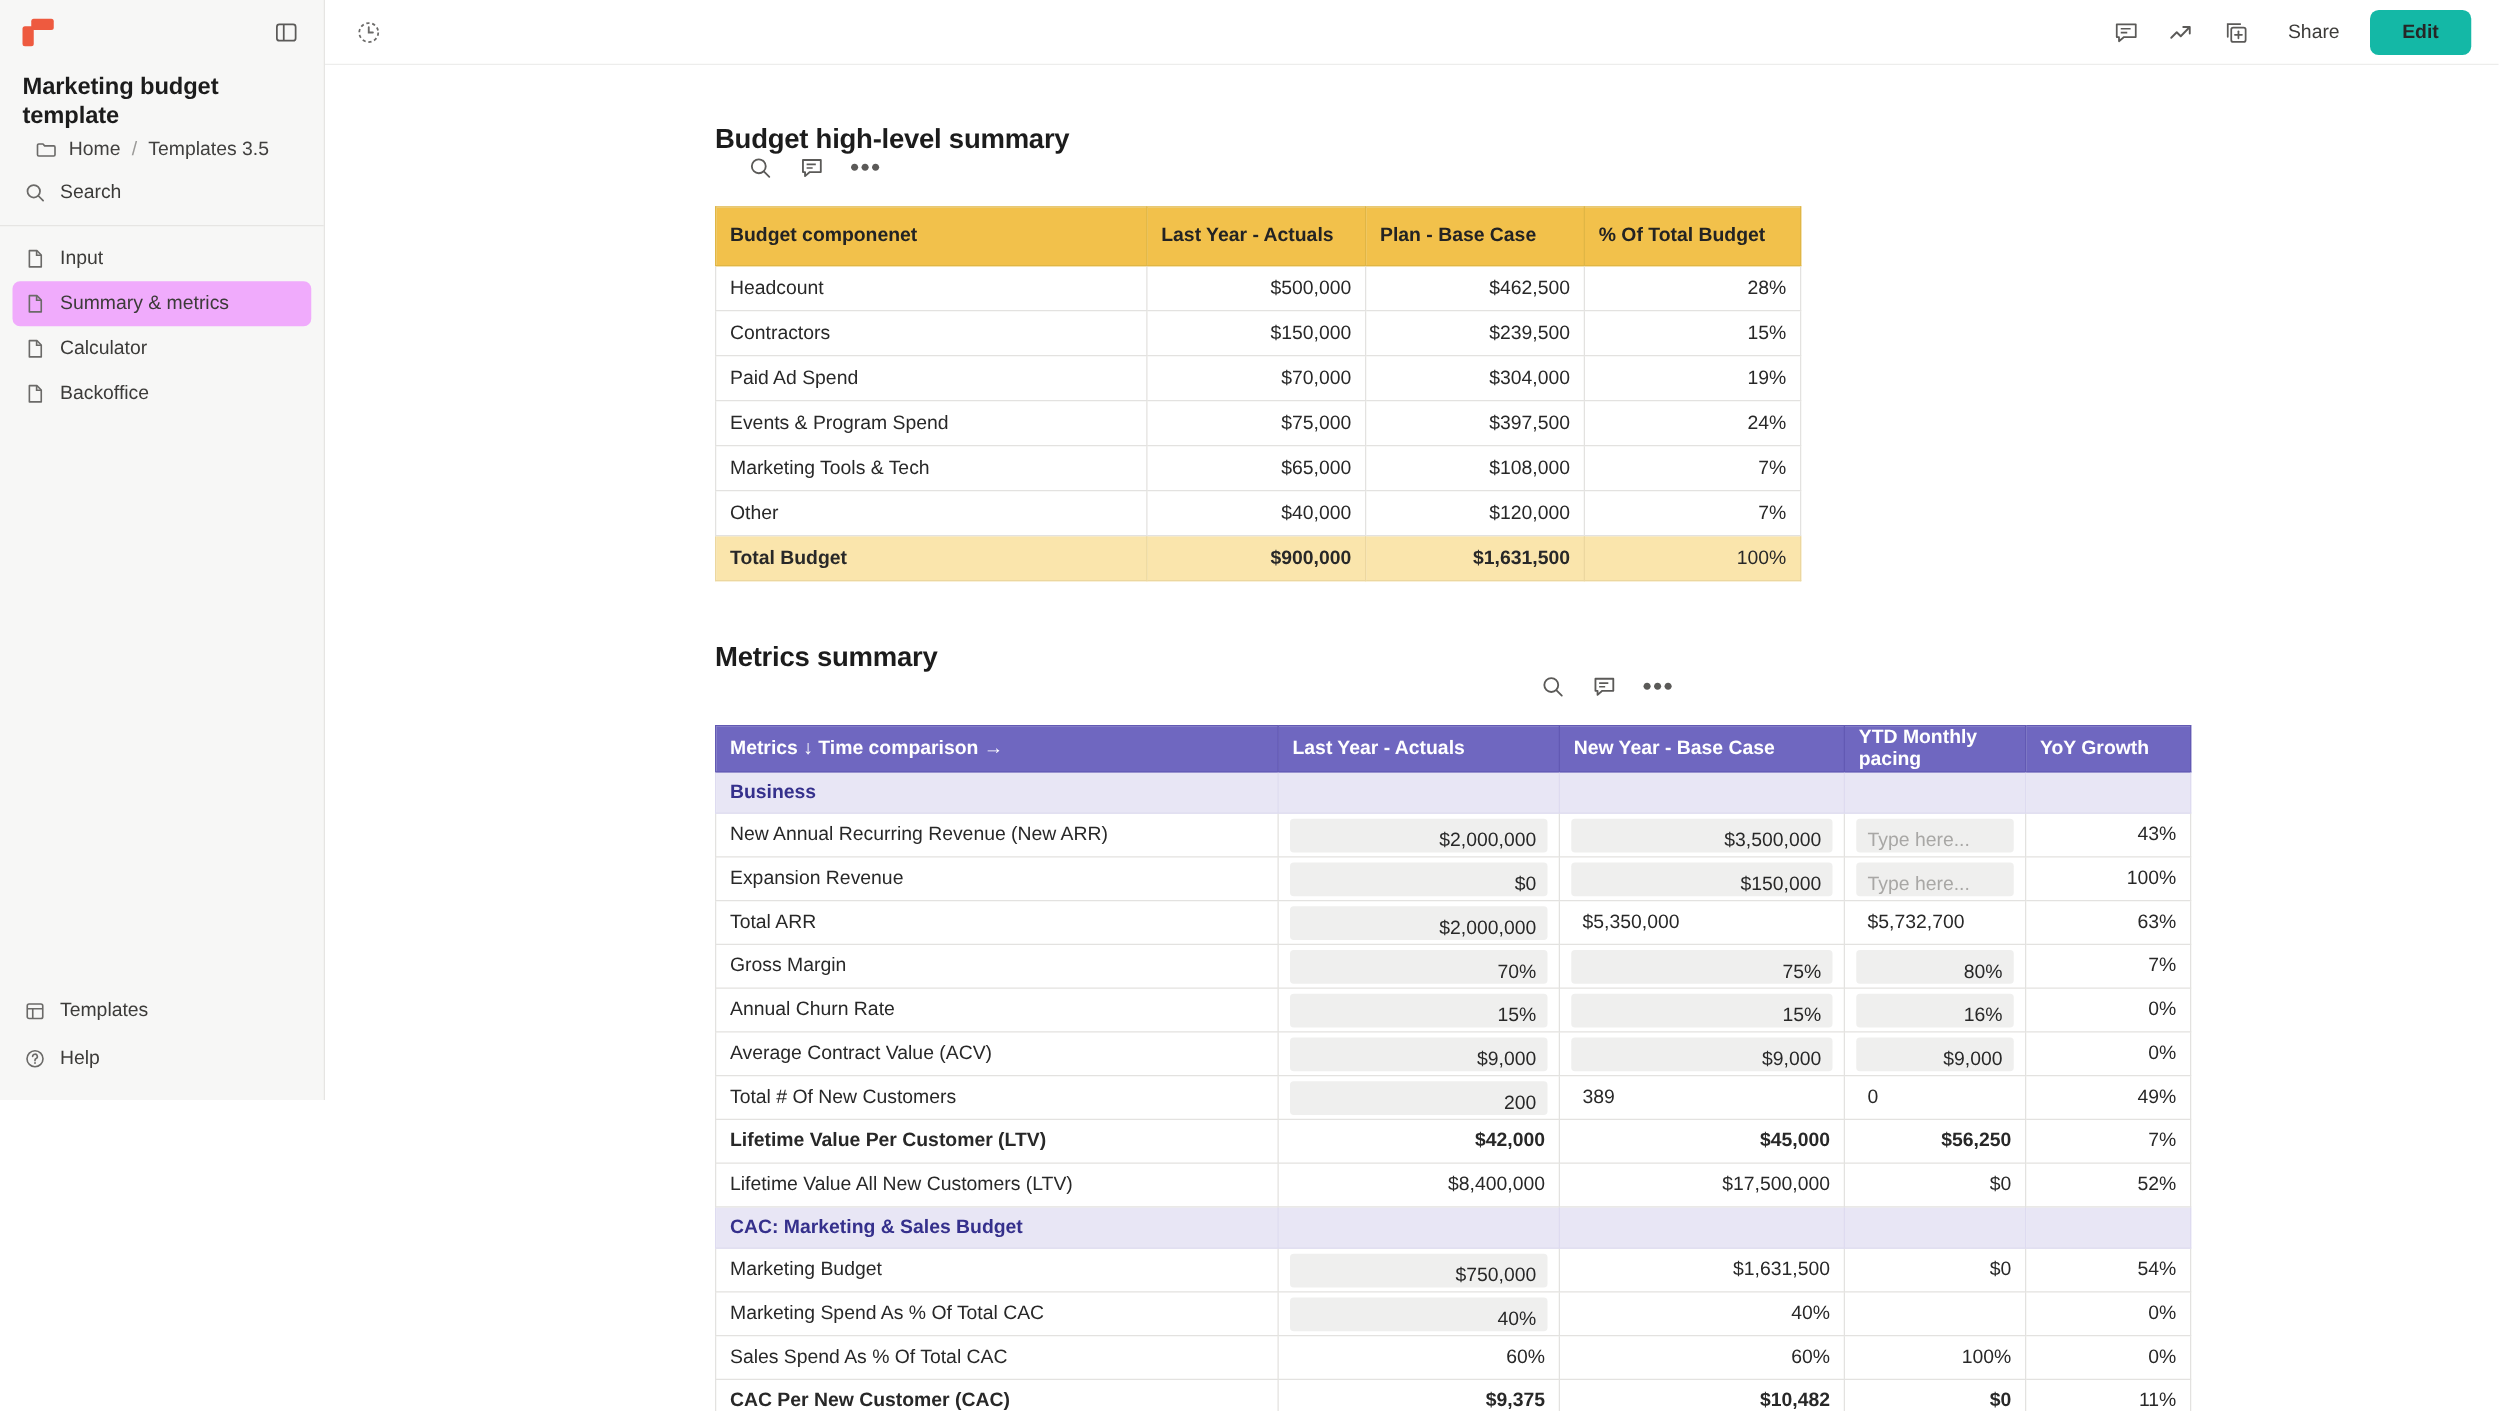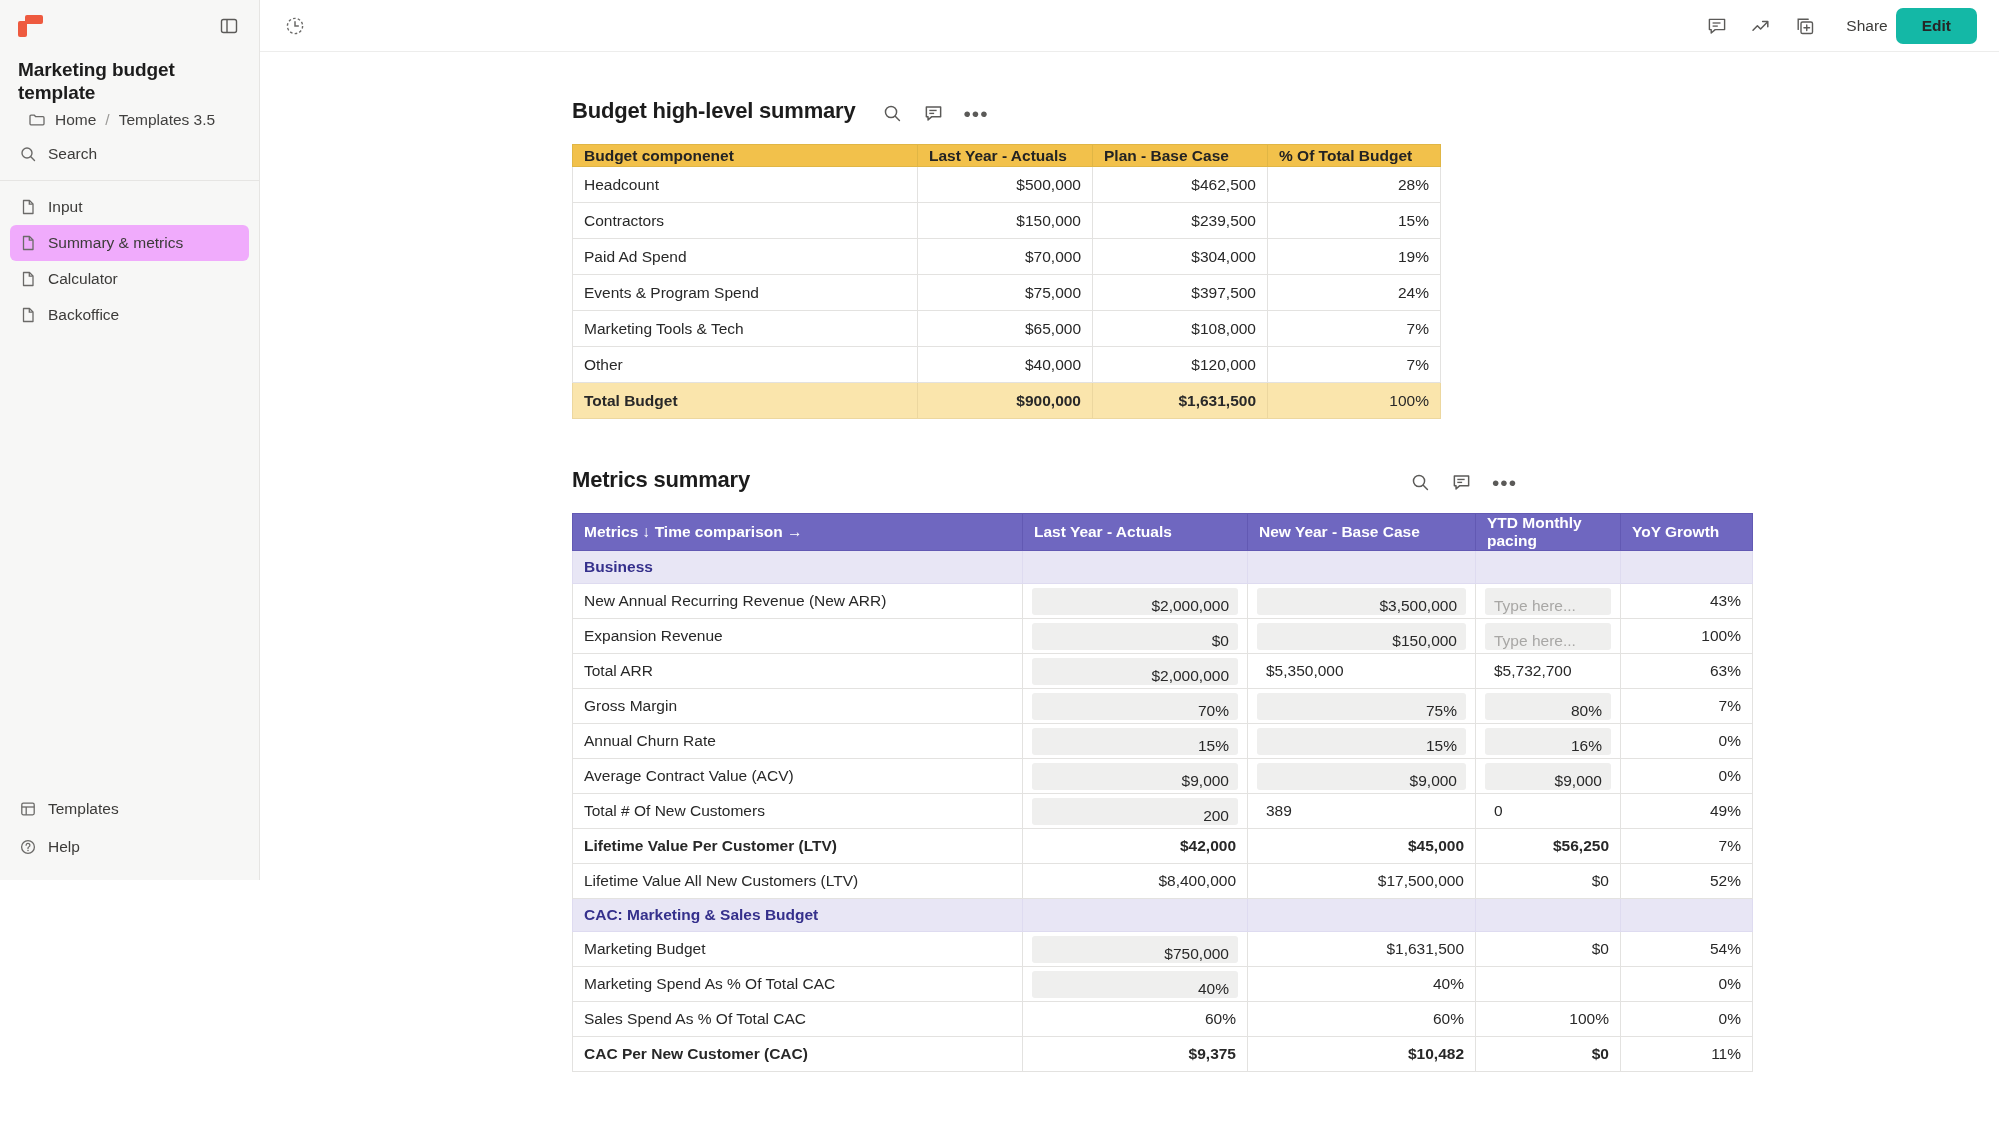--- a/index.html
+++ b/index.html
@@ -61,51 +61,51 @@
           background: #ffffff; position: relative; }
   .topbar {
     height: 52px; flex: 0 0 52px;
     border-bottom: 1px solid #ededec;
     display: flex; align-items: center; padding: 0 22px 0 24px;
     background: #fff;
   }
   .topbar .spacer { flex: 1; }
   .tb-ico { width: 22px; height: 22px; margin-right: 22px; cursor: pointer; }
   .share-btn {
-    font-size: 15.5px; color: #3c3b39; 
+    font-size: 15.5px; color: #3c3b39; margin-right: 16px;
     cursor: pointer; padding: 6px 8px;
   }
   .edit-btn {
     background: #14b8a6; color: #262626; font-weight: 600;
     font-size: 15.5px; border-radius: 7px; border: none;
     padding: 9px 26px; cursor: pointer;
     font-family: "Liberation Sans", sans-serif;
   }
 
   .canvas { flex: 1; overflow: hidden; padding: 46px 0 0 312px; }
 
   
-  .sec-head { display: flex; align-items: flex-end; }
+  .sec-head { display: flex; align-items: flex-start; flex-direction: column; }
   .sec-title { font-size: 22px; font-weight: 700; color: #1c1c1c; letter-spacing: -0.2px; }
   .sec-actions { display: flex; align-items: center; gap: 20px; margin-left: 26px; }
   .act-ico { width: 21px; height: 21px; cursor: pointer; }
   .dots { font-size: 21px; color: #5b5a58; line-height: 10px; cursor: pointer; letter-spacing: 1px; }
 
   
   table { border-collapse: collapse; table-layout: fixed; }
   .tbl1 { width: 868px; margin-top: 20px; }
   .tbl1 th, .tbl1 td {
     border: 1px solid #e3e2e0;
     height: 36px; padding: 0 11px;
     font-size: 15.5px; color: #282828;
     vertical-align: middle;
   }
   .tbl1 thead th {
     background: #f2c14b; font-weight: 700; color: #232323;
-    text-align: left; height: 22px; border-color: #e0b645;
+    text-align: left; height: 47px; border-color: #e0b645;
     font-size: 15.5px;
   }
   .tbl1 td.num { text-align: right; }
   .tbl1 tr.total td { background: #fae5ac; font-weight: 700; border-color: #ecd79f; }
   .tbl1 tr.total td.pct { font-weight: 400; }
 
   
   .tbl2 { width: 1180px; margin-top: 20px; }
   .tbl2 th, .tbl2 td {
     border: 1px solid #e3e2e0;

